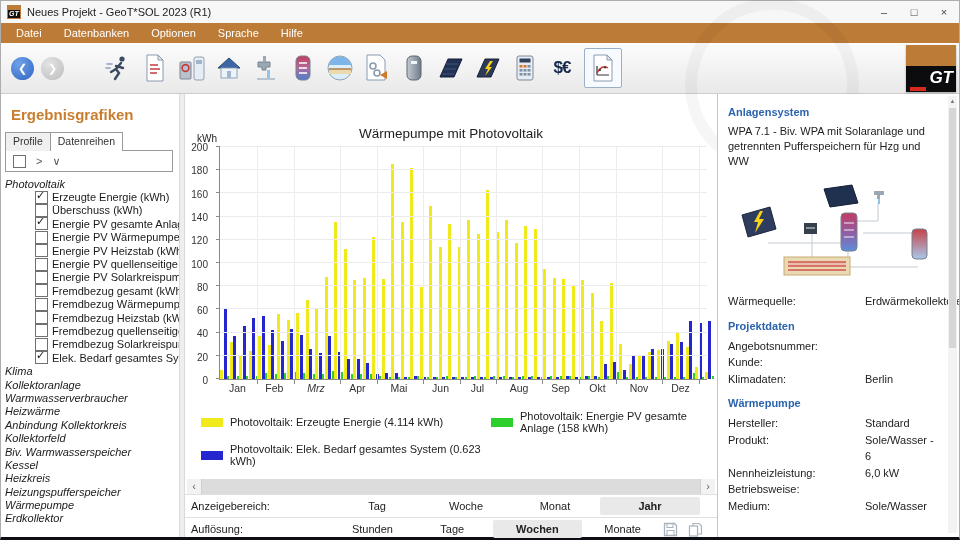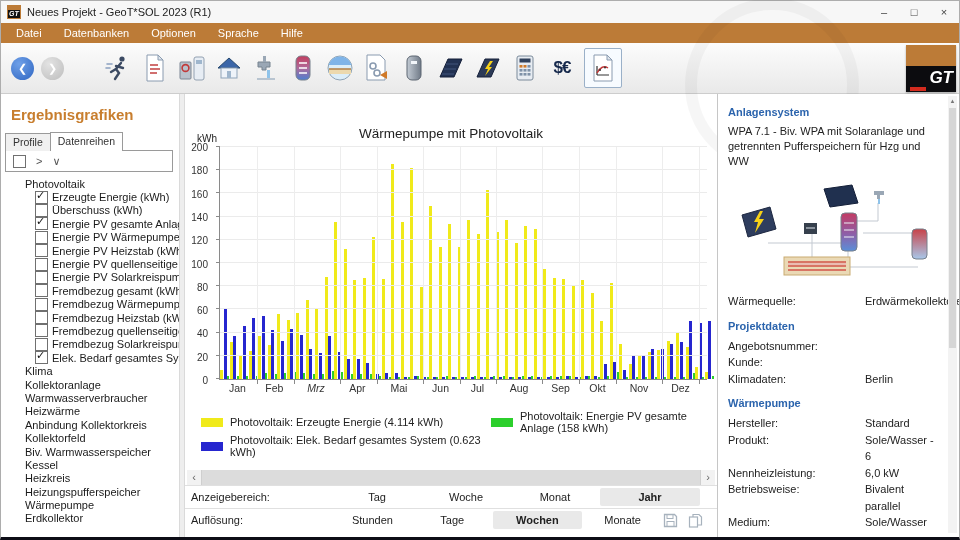--- a/index.html
+++ b/index.html
@@ -32,29 +32,29 @@
   .gt-logo .black{position:absolute;left:0;right:0;bottom:0;height:26px;background:#0c0c0f;color:#fff;font-weight:bold;font-style:italic;font-size:17px;text-align:right;padding-right:3px;line-height:24px;}
   .gt-logo .red{position:absolute;left:4px;bottom:1px;width:16px;height:4px;background:#d42b1e;}
 
   
   .content{flex:1 1 auto;display:flex;min-height:0;}
   .vsplit{width:4px;background:#eeeeee;border-left:1px solid #dadada;border-right:1px solid #dadada;flex:0 0 auto;}
 
   
   .sidebar{width:178px;flex:0 0 auto;background:#fff;padding-top:10px;box-sizing:border-box;overflow:hidden;}
   .sb-heading{color:#c87e2e;font-size:15px;font-weight:bold;padding:2px 0 8px 10px;}
-  .tabs{display:flex;margin:0 0 0 4px;position:relative;top:1px;align-items:center;}
+  .tabs{display:flex;margin:0 0 0 4px;position:relative;top:1px;}
   .tab{border:1px solid #9a9a9a;border-bottom:none;background:#f0f0f0;padding:2px 7px 3px;font-size:10.5px;color:#333;margin-right:-1px;}
   .tab.active{background:#fff;position:relative;z-index:2;padding-bottom:4px;}
   .tree-toolbar{margin:0 6px 0 4px;height:20px;border:1px solid #9a9a9a;display:flex;align-items:center;gap:10px;padding:0 7px;background:#fff;}
   .tt-check{width:11px;height:11px;border:1px solid #707070;background:#fff;}
   .tt-glyph{color:#555;font-size:11px;line-height:11px;}
   .tree{margin-top:5px;}
   .tree-row{height:13.4px;display:flex;align-items:center;white-space:nowrap;overflow:hidden;font-size:11px;color:#1a1a1a;}
-  .tree-root{padding-left:24px;}
+  .tree-root{padding-left:4px;font-style:italic;}
   .tree-leaf{padding-left:34px;}
   .cbx{width:11px;height:11px;border:1px solid #707070;background:#fff;margin-right:4px;flex:0 0 auto;position:relative;}
   .cbx.on:after{content:"✓";position:absolute;left:0px;top:-3px;font-size:11px;color:#111;}
 
   
   .chartcol{flex:1 1 auto;display:flex;flex-direction:column;background:#fff;min-width:0;}
   .chart-title{text-align:center;font-size:13.5px;color:#222;margin-top:32px;}
   .chart-sub{text-align:center;font-size:10px;color:#333;margin-top:2px;}
   .plot-wrap{display:flex;margin:6px 10px 0 6px;flex:0 0 auto;}
   .ylab-col{width:28px;position:relative;flex:0 0 auto;}
@@ -62,21 +62,21 @@
   .ylab{position:absolute;right:11px;transform:translateY(50%);font-size:10px;color:#333;}
   .plot{flex:1 1 auto;height:232px;position:relative;border-left:1px solid #8a8a8a;border-bottom:1px solid #8a8a8a;}
   .gridh{position:absolute;left:0;right:0;height:1px;background:#ebebeb;}
   .gridv{position:absolute;top:0;bottom:0;width:1px;background:#ededed;}
   .ytick{position:absolute;left:-4px;width:4px;height:1px;background:#8a8a8a;}
   .mtick{position:absolute;bottom:-5px;width:1px;height:5px;background:#8a8a8a;}
   .bars{position:absolute;left:0;right:8px;top:0;bottom:0;display:flex;align-items:flex-end;}
   .wk{flex:1 1 0;display:flex;align-items:flex-end;justify-content:center;height:100%;}
   .xlab-row{display:flex;margin:2px 18px 0 34px;}
   .xlab{font-size:10.5px;color:#333;text-align:center;}
-  .legend{display:grid;grid-template-columns:290px 1fr;margin:16px 0 0 16px;}
+  .legend{display:grid;grid-template-columns:290px 1fr;row-gap:9px;margin:16px 0 0 16px;}
   .leg-item{display:flex;align-items:center;font-size:11px;color:#222;}
   .leg-swatch{width:22px;height:9px;margin-right:7px;flex:0 0 auto;}
 
   .hscroll{margin:12px 2px 0 2px;height:15px;background:#f2f2f2;display:flex;align-items:center;flex:0 0 auto;}
   .hs-arrow{width:14px;text-align:center;color:#666;font-size:11px;line-height:15px;}
   .hs-thumb{flex:1;height:15px;background:#dcdcdc;border-left:1px solid #cfcfcf;border-right:1px solid #cfcfcf;}
 
   .ctl-row{height:22px;border-top:1px solid #e0e0e0;display:flex;align-items:center;flex:0 0 auto;}
   .ctl-label{width:142px;padding-left:6px;font-size:11px;color:#222;flex:0 0 auto;}
   .ctl-opt{width:88px;height:18px;display:flex;align-items:center;justify-content:center;font-size:11px;color:#222;border-radius:2px;margin-right:1px;}
@@ -794,21 +794,20 @@
           <div class="ip-row">
             <div class="ip-label">Produkt:</div>
             <div class="ip-value">Sole/Wasser - 6</div>
           </div>
           <div class="ip-row">
             <div class="ip-label">Nennheizleistung:</div>
             <div class="ip-value">6,0 kW</div>
           </div>
           <div class="ip-row">
             <div class="ip-label">Betriebsweise:</div>
-            <div class="ip-value">Bivalent parallel</div>
           </div>
           <div class="ip-row">
             <div class="ip-label">Medium:</div>
             <div class="ip-value">Sole/Wasser</div>
           </div>
         </div>
 
       <div class="vscroll">
         <div class="vs-up">▲</div>
         <div class="vs-thumb"></div>

